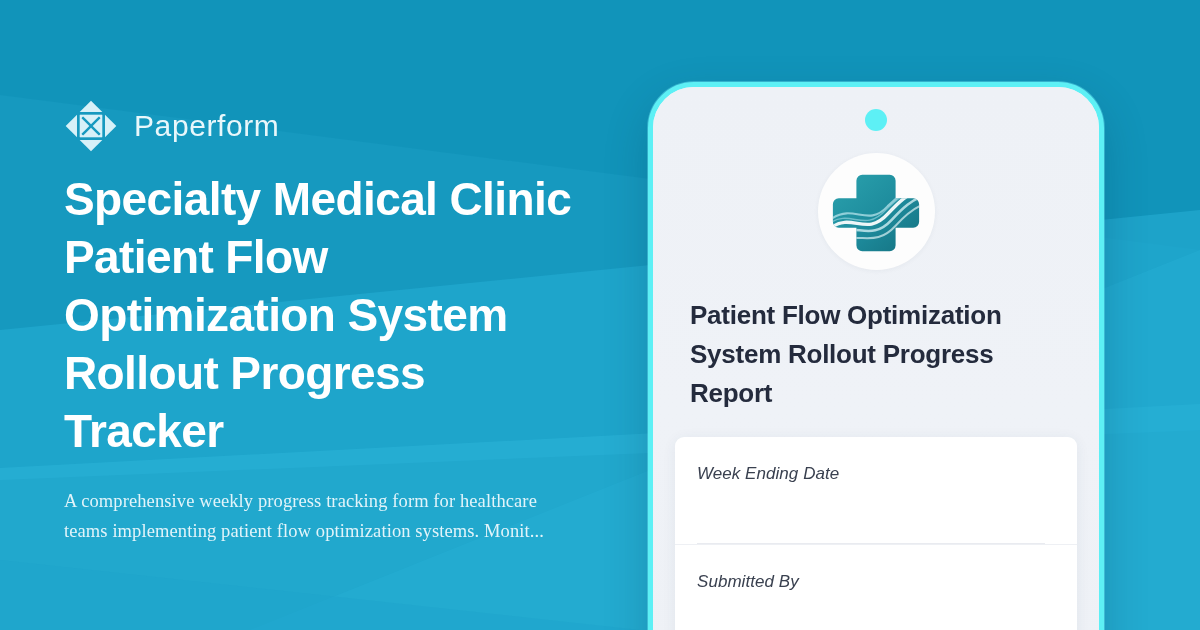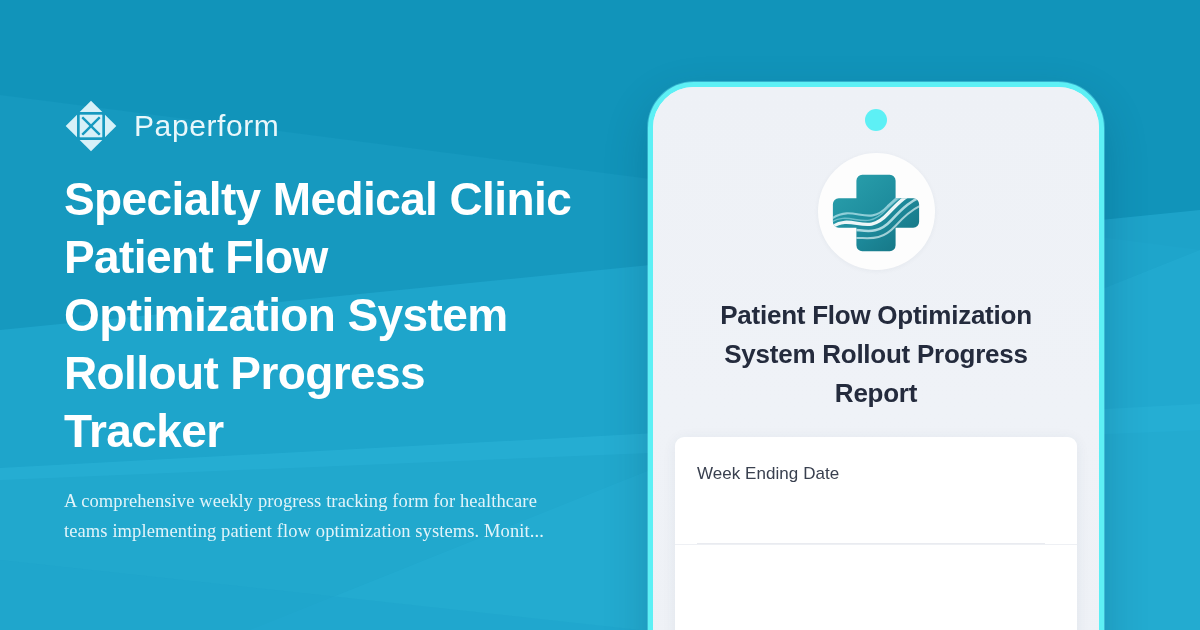--- a/index.html
+++ b/index.html
@@ -84,38 +84,38 @@
     margin-top:22px;
     display:flex; align-items:center; justify-content:center;
     flex:none;
     box-shadow:0 1px 5px rgba(30,60,80,.05);
   }
   .logo-circle svg { width:98px; height:98px; display:block; }
 
   .form-title {
     margin-top:26px;
     width:372px;
-    text-align:center;
+    text-align:left;
     font-size:26px;
     font-weight:700;
     line-height:39px;
     letter-spacing:-0.25px;
     color:#242b3d;
   }
 
   .form-card {
     margin-top:24px;
     width:402px;
     background:#ffffff;
     border-radius:9px 9px 0 0;
     box-shadow:0 2px 14px rgba(40,70,100,.07);
     overflow:hidden;
     flex:1 1 auto;
   }
-  .field { padding:26px 32px 0 22px; position:relative; }
+  .field { padding:26px 32px 0 22px; position:relative;font-style:italic; }
   .field + .field { border-top:1px solid #eef0f4; }
   .field-label {
     font-size:17px; font-weight:400; color:#39404f;
     letter-spacing:.05px; line-height:22px;
   }
   .field-input {
     height:47px;
     border-bottom:1px solid #e9ebf0;
     margin-top:12px;
   }
@@ -185,18 +185,19 @@
     <div class="form-title">Patient Flow Optimization System Rollout Progress Report</div>
 
     <div class="form-card">
 
       <div class="field">
         <div class="field-label">Week Ending Date</div>
         <div class="field-input" placeholder=""></div>
       </div>
 
       <div class="field">
+        <div class="field-label">Submitted By</div>
         <div class="field-input no-rule" placeholder=""></div>
       </div>
 
     </div>
   </div>
 </div>
 
 </body></html>

